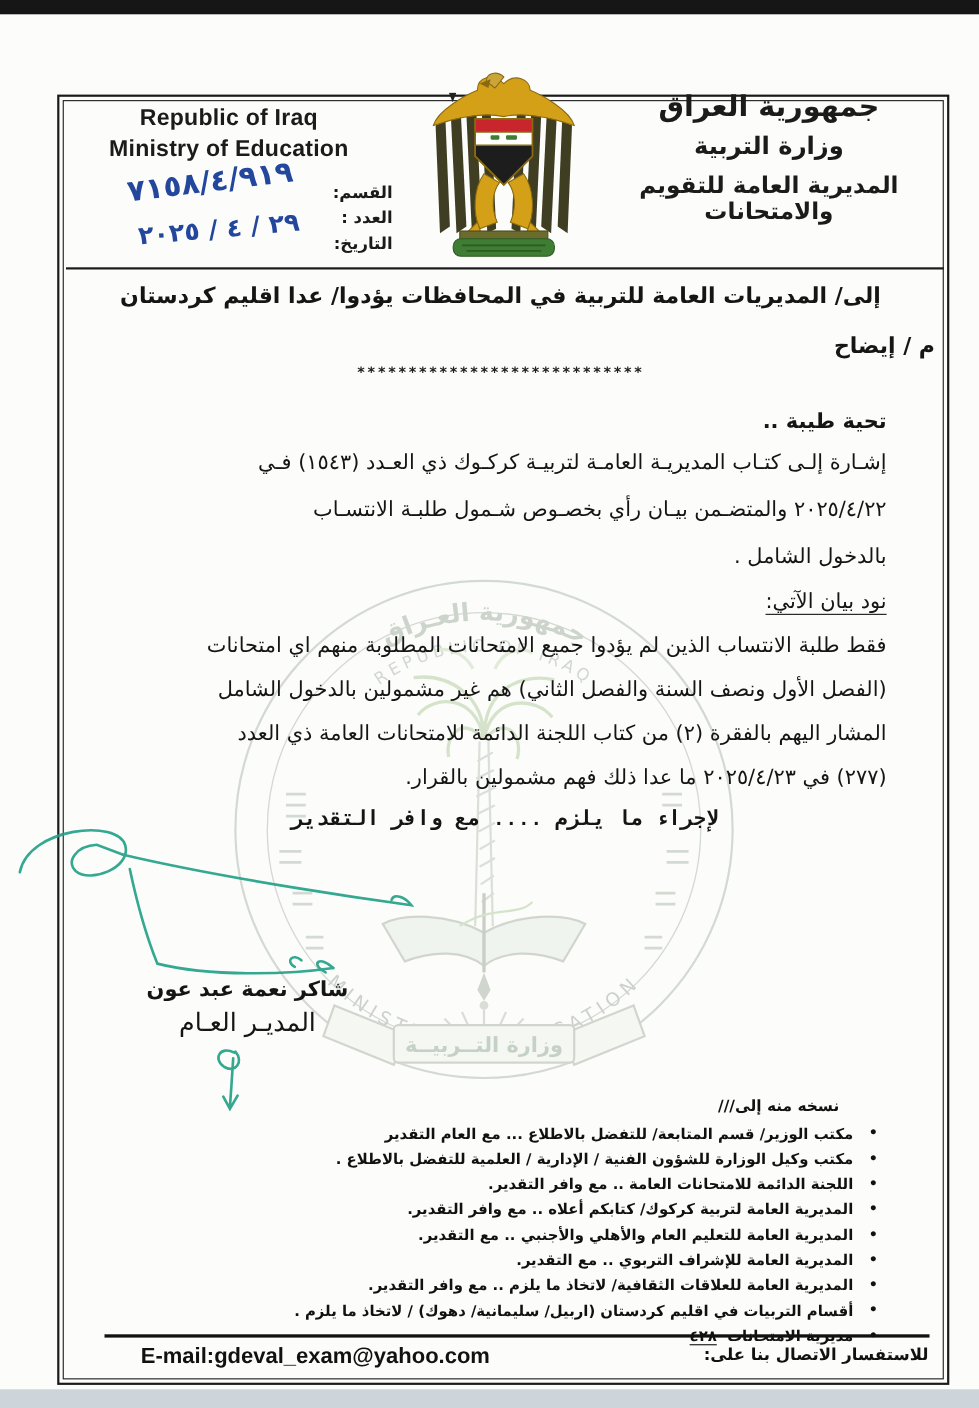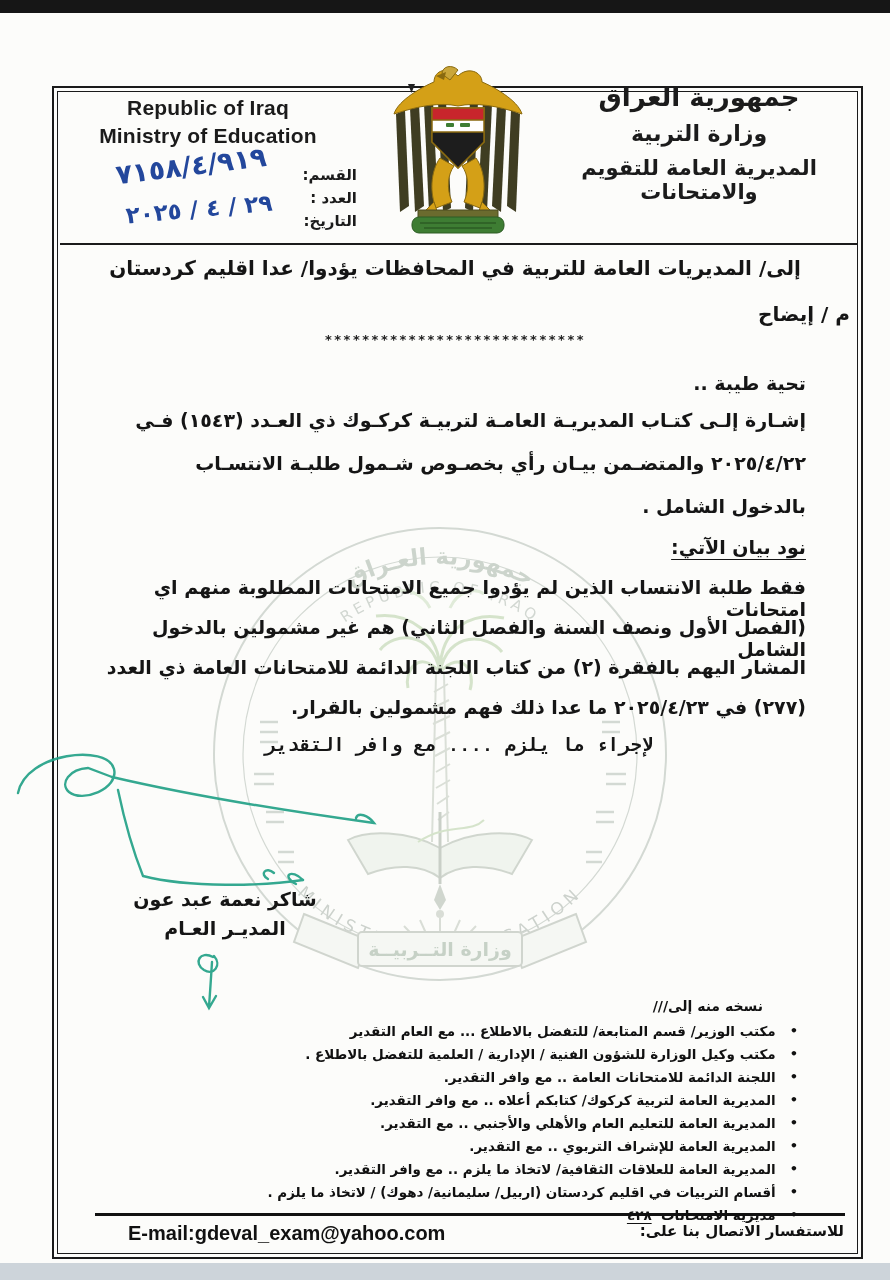--- a/index.html
+++ b/index.html
@@ -23,30 +23,30 @@
   .ar-head .l2{font-size:22px;margin-bottom:10px;}
   .ar-head .l3{font-size:21px;}
   .head-rule{position:absolute;left:60px;right:32px;top:243px;border-top:2.5px solid #1b1b1b;z-index:4;}
 
   
   .rtl{direction:rtl;}
   .to-line{position:absolute;left:60px;right:40px;top:256px;text-align:center;font-weight:bold;font-size:20px;color:#151515;z-index:4;}
   .subject{position:absolute;left:60px;right:40px;top:302px;font-weight:bold;font-size:20px;color:#151515;z-index:4;}
   .stars{position:absolute;left:60px;right:40px;top:332px;text-align:center;font-size:13px;letter-spacing:1.5px;font-weight:bold;color:#222;z-index:4;font-family:"DejaVu Sans Mono",monospace;}
   .greeting{position:absolute;right:84px;top:372px;font-weight:bold;font-size:19px;color:#151515;z-index:4;}
-  .bodyline{position:absolute;right:84px;left:90px;text-align:right;font-weight:bold;font-size:19px;color:#151515;z-index:4;}
+  .bodyline{position:absolute;right:84px;left:90px;text-align:right;font-weight:normal;font-size:19px;color:#151515;z-index:4;}
   .p1l1{top:409px;} .p1l2{top:452px;} .p1l3{top:495px;}
   .h2{top:536px;text-decoration:underline;text-underline-offset:5px;}
   .p2l1{top:576px;} .p2l2{top:616px;} .p2l3{top:656px;} .p2l4{top:696px;}
   .closing{position:absolute;left:60px;right:32px;top:733px;text-align:center;font-weight:bold;font-size:19px;color:#151515;z-index:4;font-family:Liberation Mono, monospace;}
 
   
   .sig-block{position:absolute;left:100px;top:888px;width:250px;text-align:center;z-index:4;color:#151515;}
   .sig-name{font-weight:bold;font-size:19px;}
-  .sig-title{font-weight:bold;font-size:19px;margin-top:7px;letter-spacing:1px;}
+  .sig-title{font-weight:normal;font-size:23px;margin-top:7px;letter-spacing:1px;}
   .sig-date{font-weight:bold;font-size:18px;margin-top:8px;direction:ltr;letter-spacing:2px;}
 
   
   .dist{position:absolute;right:92px;top:998px;width:640px;direction:rtl;text-align:right;z-index:4;color:#111;}
   .dist-head{font-weight:bold;font-size:14px;margin-right:35px;margin-bottom:6px;}
   .dist-row{font-weight:bold;font-size:13.5px;line-height:22px;white-space:nowrap;}
   .blt{display:inline-block;margin-left:14px;font-size:13px;transform:translateY(-1px);}
   .u428{text-decoration:underline;text-underline-offset:3px;}
 
   

